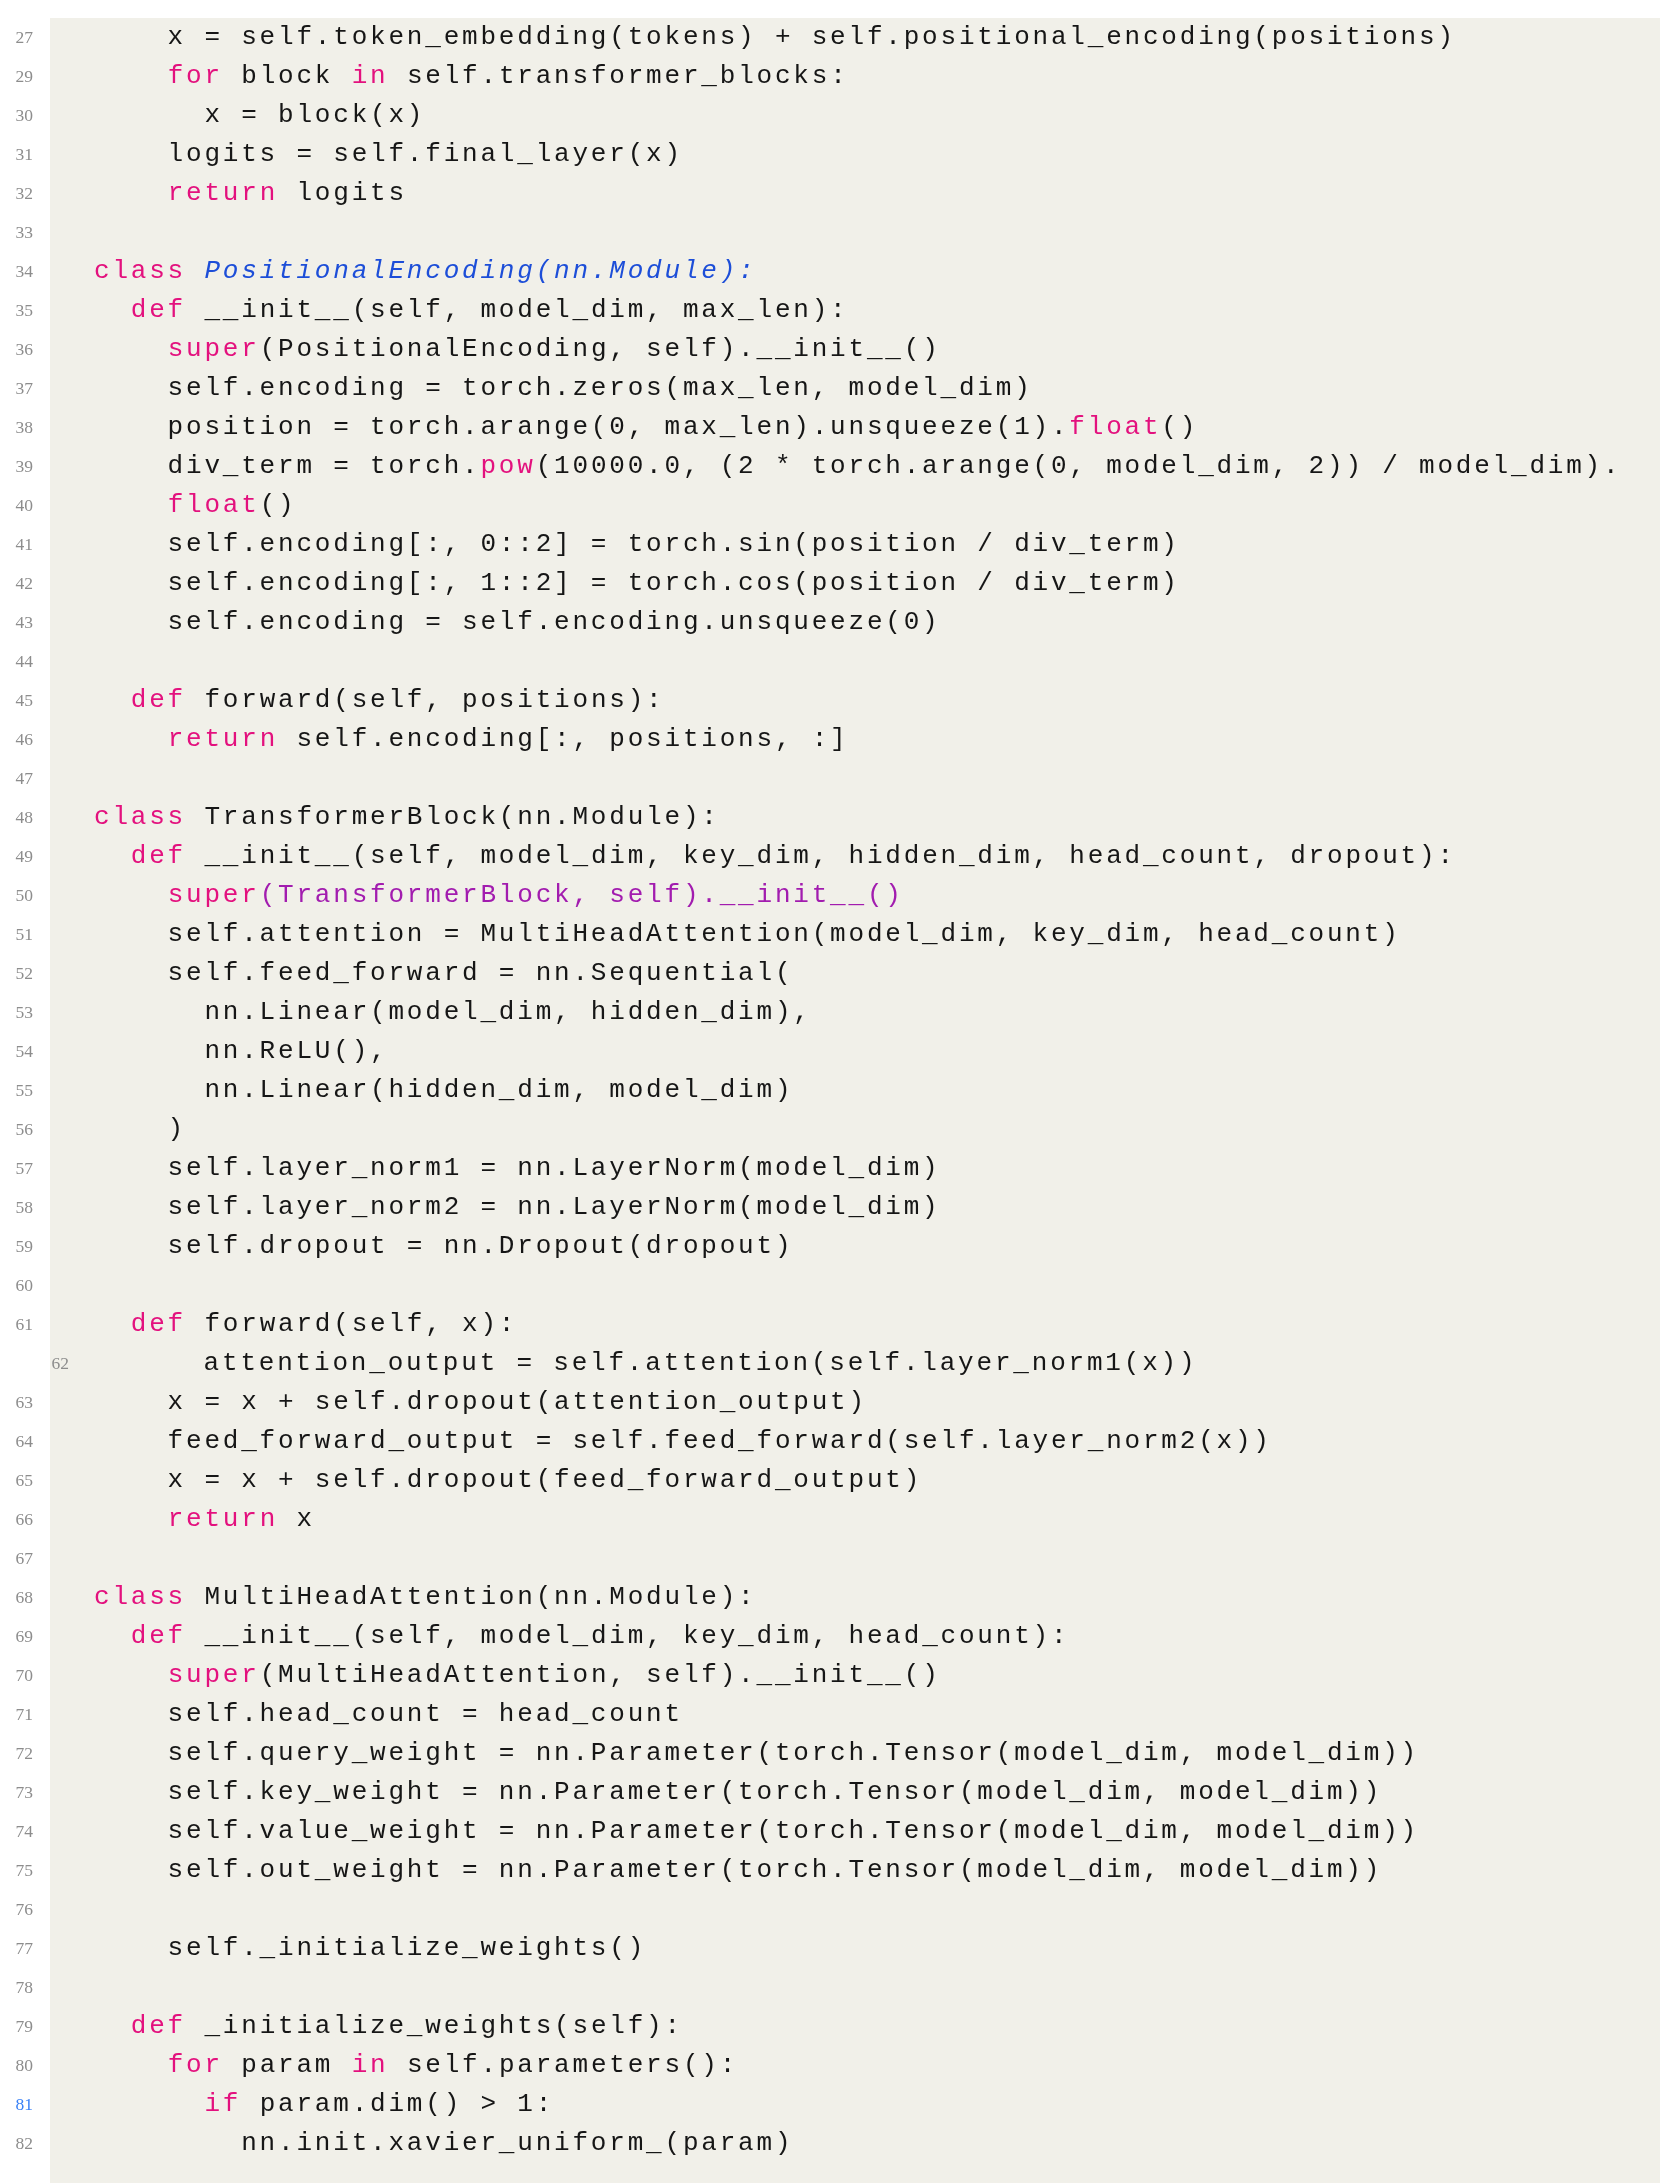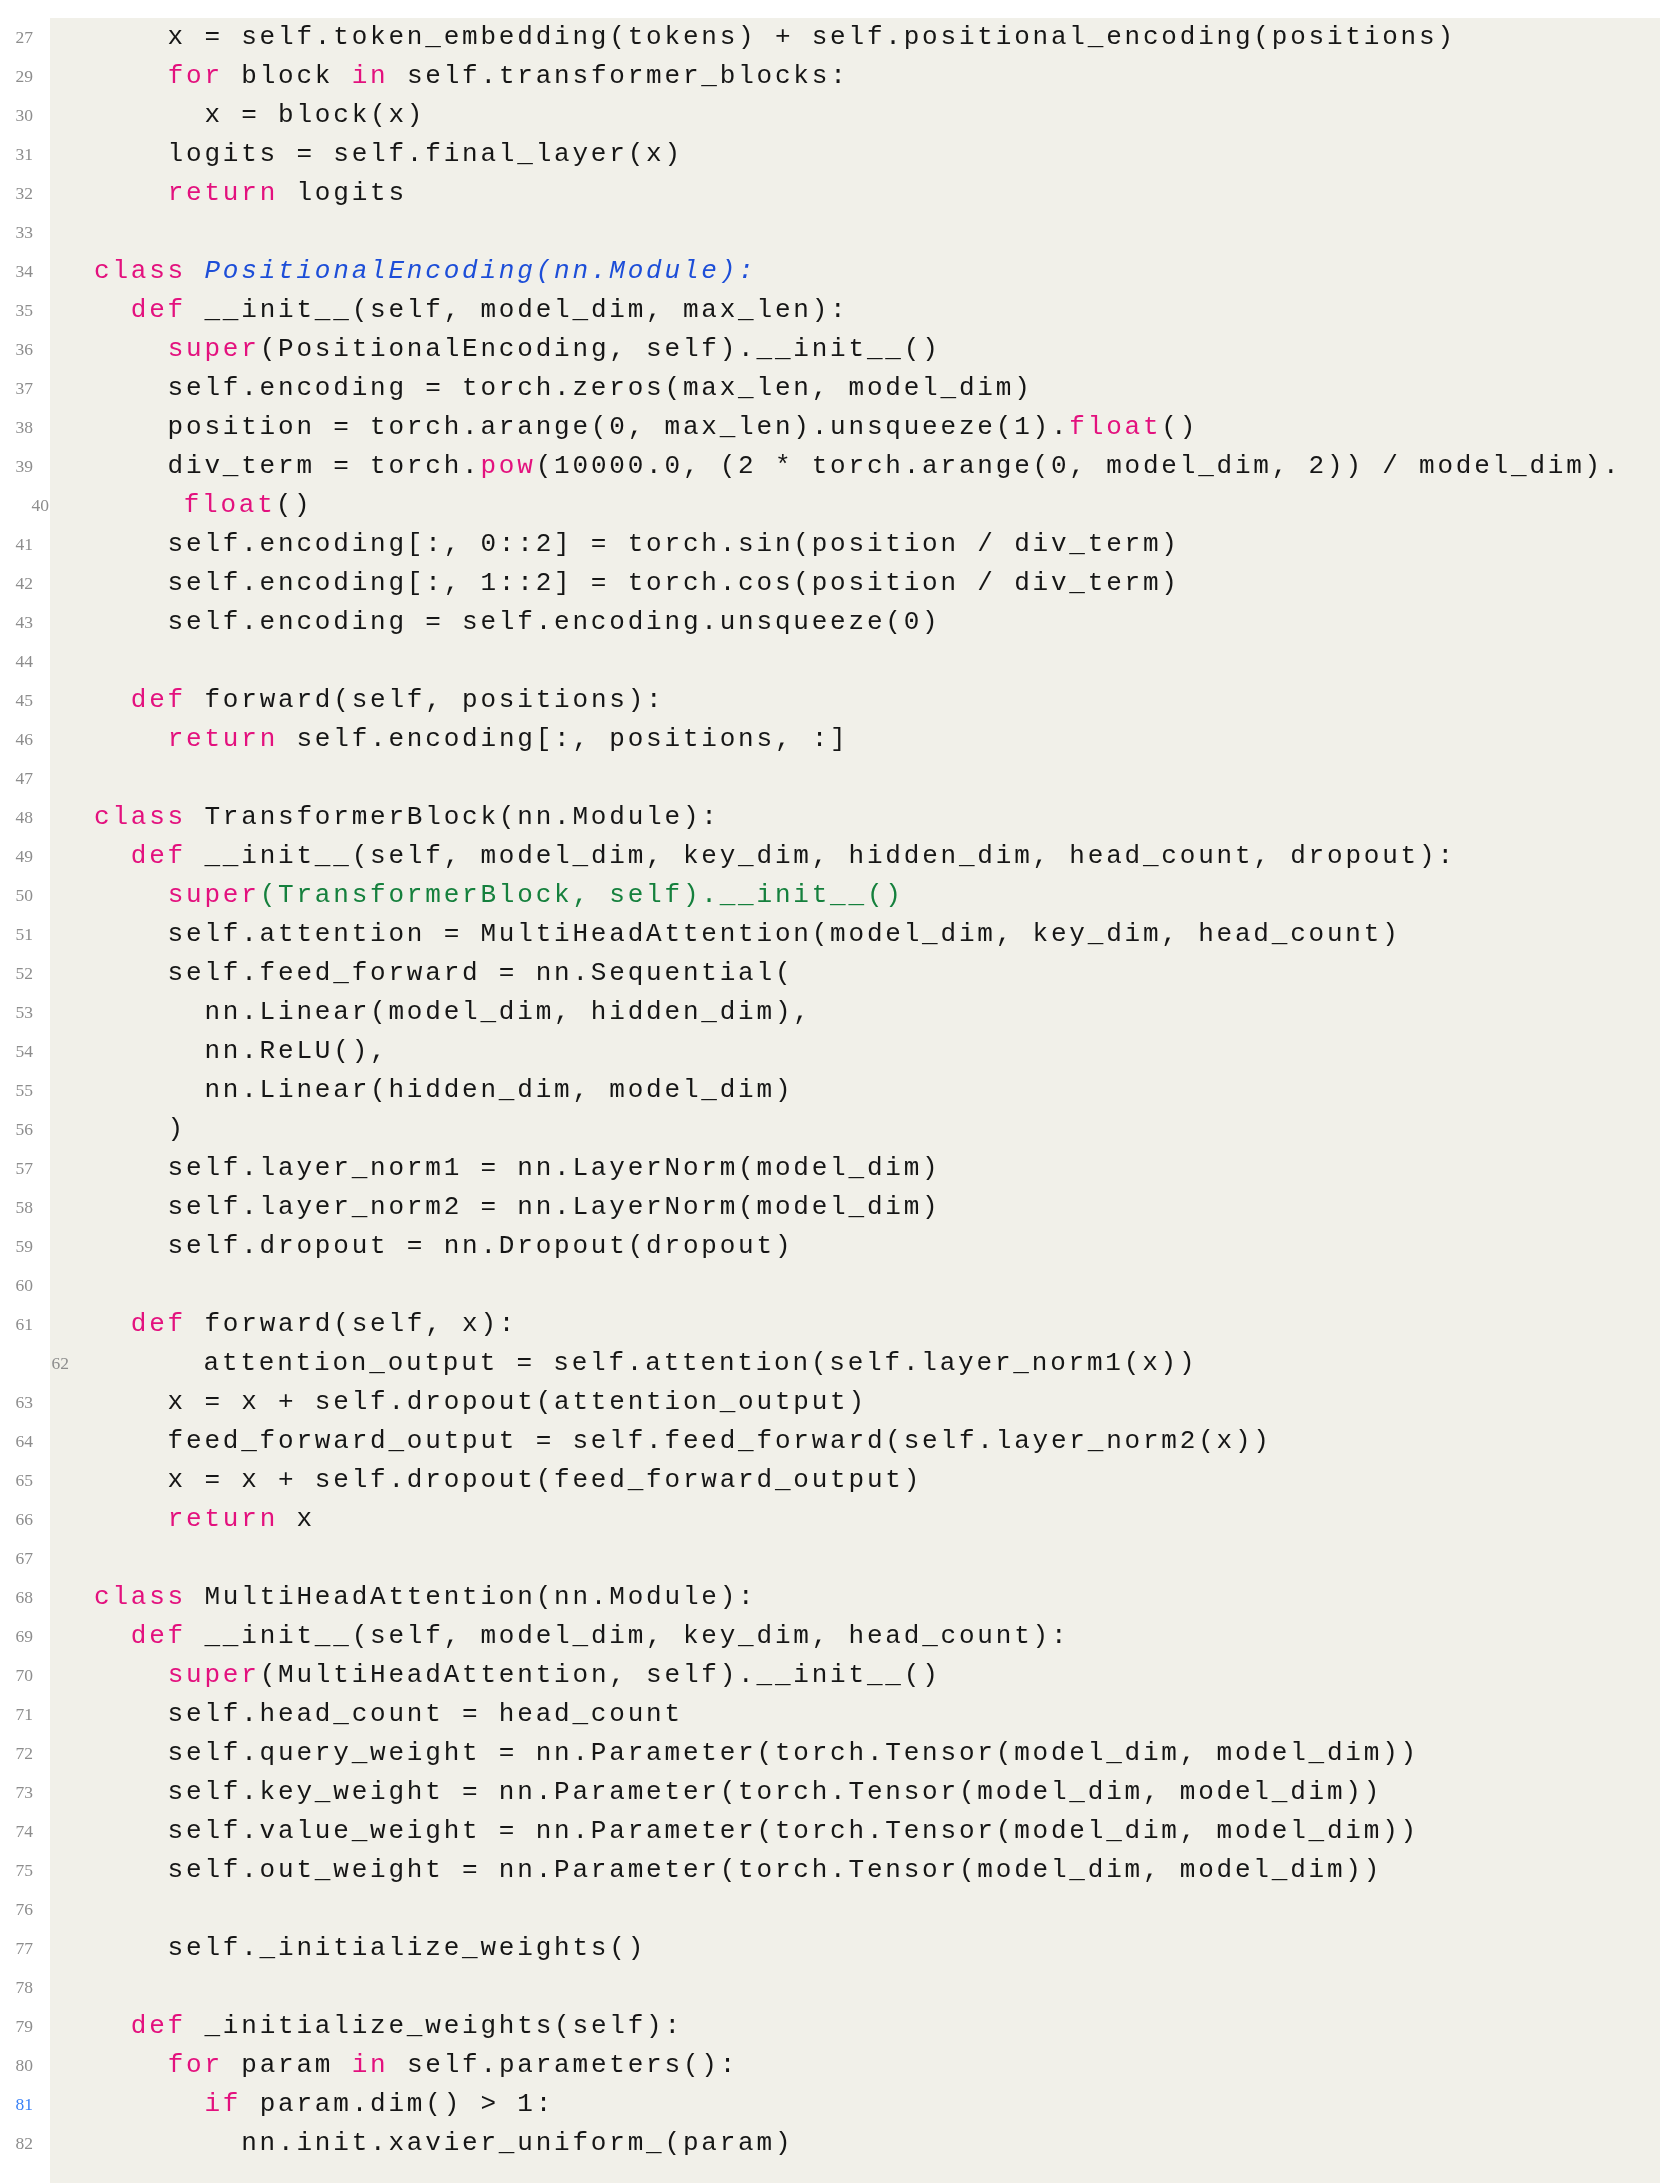--- a/index.html
+++ b/index.html
@@ -27,31 +27,31 @@
       <div class="line"><span class="ln" style="color: rgb(141, 141, 141);">30</span><span class="codecell"><span class="pl" style="color: rgb(22, 22, 22);">      x = block(x)</span></span></div>
       <div class="line"><span class="ln" style="color: rgb(141, 141, 141);">31</span><span class="codecell"><span class="pl" style="color: rgb(22, 22, 22);">    logits = self.final_layer(x)</span></span></div>
       <div class="line"><span class="ln" style="color: rgb(141, 141, 141);">32</span><span class="codecell"><span class="pl" style="color: rgb(22, 22, 22);">    </span><span class="kw" style="color: rgb(227, 17, 126);">return</span><span class="pl" style="color: rgb(22, 22, 22);"> logits</span></span></div>
       <div class="line"><span class="ln" style="color: rgb(141, 141, 141);">33</span><span class="codecell"></span></div>
       <div class="line"><span class="ln" style="color: rgb(141, 141, 141);">34</span><span class="codecell"><span class="kw" style="color: rgb(227, 17, 126);">class</span><span class="pl" style="color: #1d4ed8; font-style: italic;"> PositionalEncoding(nn.Module):</span></span></div>
       <div class="line"><span class="ln" style="color: rgb(141, 141, 141);">35</span><span class="codecell"><span class="pl" style="color: rgb(22, 22, 22);">  </span><span class="kw" style="color: rgb(227, 17, 126);">def</span><span class="pl" style="color: rgb(22, 22, 22);"> __init__(self, model_dim, max_len):</span></span></div>
       <div class="line"><span class="ln" style="color: rgb(141, 141, 141);">36</span><span class="codecell"><span class="pl" style="color: rgb(22, 22, 22);">    </span><span class="kw" style="color: rgb(227, 17, 126);">super</span><span class="pl" style="color: rgb(22, 22, 22);">(PositionalEncoding, self).__init__()</span></span></div>
       <div class="line"><span class="ln" style="color: rgb(141, 141, 141);">37</span><span class="codecell"><span class="pl" style="color: rgb(22, 22, 22);">    self.encoding = torch.zeros(max_len, model_dim)</span></span></div>
       <div class="line"><span class="ln" style="color: rgb(141, 141, 141);">38</span><span class="codecell"><span class="pl" style="color: rgb(22, 22, 22);">    position = torch.arange(0, max_len).unsqueeze(1).</span><span class="kw" style="color: rgb(227, 17, 126);">float</span><span class="pl" style="color: rgb(22, 22, 22);">()</span></span></div>
       <div class="line"><span class="ln" style="color: rgb(141, 141, 141);">39</span><span class="codecell"><span class="pl" style="color: rgb(22, 22, 22);">    div_term = torch.</span><span class="kw" style="color: rgb(227, 17, 126);">pow</span><span class="pl" style="color: rgb(22, 22, 22);">(10000.0, (2 * torch.arange(0, model_dim, 2)) / model_dim).</span></span></div>
-      <div class="line"><span class="ln" style="color: rgb(141, 141, 141); padding-left: 16px;">40</span><span class="codecell"><span class="pl" style="color: rgb(22, 22, 22);">    </span><span class="kw" style="color: rgb(227, 17, 126);">float</span><span class="pl" style="color: rgb(22, 22, 22);">()</span></span></div>
+      <div class="line"><span class="ln" style="color: rgb(141, 141, 141);">40</span><span class="codecell"><span class="pl" style="color: rgb(22, 22, 22);">    </span><span class="kw" style="color: rgb(227, 17, 126);">float</span><span class="pl" style="color: rgb(22, 22, 22);">()</span></span></div>
       <div class="line"><span class="ln" style="color: rgb(141, 141, 141);">41</span><span class="codecell"><span class="pl" style="color: rgb(22, 22, 22);">    self.encoding[:, 0::2] = torch.sin(position / div_term)</span></span></div>
       <div class="line"><span class="ln" style="color: rgb(141, 141, 141);">42</span><span class="codecell"><span class="pl" style="color: rgb(22, 22, 22);">    self.encoding[:, 1::2] = torch.cos(position / div_term)</span></span></div>
       <div class="line"><span class="ln" style="color: rgb(141, 141, 141);">43</span><span class="codecell"><span class="pl" style="color: rgb(22, 22, 22);">    self.encoding = self.encoding.unsqueeze(0)</span></span></div>
       <div class="line"><span class="ln" style="color: rgb(141, 141, 141);">44</span><span class="codecell"></span></div>
       <div class="line"><span class="ln" style="color: rgb(141, 141, 141);">45</span><span class="codecell"><span class="pl" style="color: rgb(22, 22, 22);">  </span><span class="kw" style="color: rgb(227, 17, 126);">def</span><span class="pl" style="color: rgb(22, 22, 22);"> forward(self, positions):</span></span></div>
       <div class="line"><span class="ln" style="color: rgb(141, 141, 141);">46</span><span class="codecell"><span class="pl" style="color: rgb(22, 22, 22);">    </span><span class="kw" style="color: rgb(227, 17, 126);">return</span><span class="pl" style="color: rgb(22, 22, 22);"> self.encoding[:, positions, :]</span></span></div>
       <div class="line"><span class="ln" style="color: rgb(141, 141, 141);">47</span><span class="codecell"></span></div>
       <div class="line"><span class="ln" style="color: rgb(141, 141, 141);">48</span><span class="codecell"><span class="kw" style="color: rgb(227, 17, 126);">class</span><span class="pl" style="color: rgb(22, 22, 22);"> TransformerBlock(nn.Module):</span></span></div>
       <div class="line"><span class="ln" style="color: rgb(141, 141, 141);">49</span><span class="codecell"><span class="pl" style="color: rgb(22, 22, 22);">  </span><span class="kw" style="color: rgb(227, 17, 126);">def</span><span class="pl" style="color: rgb(22, 22, 22);"> __init__(self, model_dim, key_dim, hidden_dim, head_count, dropout):</span></span></div>
-      <div class="line"><span class="ln" style="color: rgb(141, 141, 141);">50</span><span class="codecell"><span class="pl" style="color: rgb(22, 22, 22);">    </span><span class="kw" style="color: rgb(227, 17, 126);">super</span><span class="pl" style="color: #15803d;">(TransformerBlock, self).__init__()</span></span></div>
+      <div class="line"><span class="ln" style="color: rgb(141, 141, 141);">50</span><span class="codecell"><span class="pl" style="color: rgb(22, 22, 22);">    </span><span class="kw" style="color: rgb(227, 17, 126);">super</span><span class="pl" style="color: #a21caf;">(TransformerBlock, self).__init__()</span></span></div>
       <div class="line"><span class="ln" style="color: rgb(141, 141, 141);">51</span><span class="codecell"><span class="pl" style="color: rgb(22, 22, 22);">    self.attention = MultiHeadAttention(model_dim, key_dim, head_count)</span></span></div>
       <div class="line"><span class="ln" style="color: rgb(141, 141, 141);">52</span><span class="codecell"><span class="pl" style="color: rgb(22, 22, 22);">    self.feed_forward = nn.Sequential(</span></span></div>
       <div class="line"><span class="ln" style="color: rgb(141, 141, 141);">53</span><span class="codecell"><span class="pl" style="color: rgb(22, 22, 22);">      nn.Linear(model_dim, hidden_dim),</span></span></div>
       <div class="line"><span class="ln" style="color: rgb(141, 141, 141);">54</span><span class="codecell"><span class="pl" style="color: rgb(22, 22, 22);">      nn.ReLU(),</span></span></div>
       <div class="line"><span class="ln" style="color: rgb(141, 141, 141);">55</span><span class="codecell"><span class="pl" style="color: rgb(22, 22, 22);">      nn.Linear(hidden_dim, model_dim)</span></span></div>
       <div class="line"><span class="ln" style="color: rgb(141, 141, 141);">56</span><span class="codecell"><span class="pl" style="color: rgb(22, 22, 22);">    )</span></span></div>
       <div class="line"><span class="ln" style="color: rgb(141, 141, 141);">57</span><span class="codecell"><span class="pl" style="color: rgb(22, 22, 22);">    self.layer_norm1 = nn.LayerNorm(model_dim)</span></span></div>
       <div class="line"><span class="ln" style="color: rgb(141, 141, 141);">58</span><span class="codecell"><span class="pl" style="color: rgb(22, 22, 22);">    self.layer_norm2 = nn.LayerNorm(model_dim)</span></span></div>
       <div class="line"><span class="ln" style="color: rgb(141, 141, 141);">59</span><span class="codecell"><span class="pl" style="color: rgb(22, 22, 22);">    self.dropout = nn.Dropout(dropout)</span></span></div>
       <div class="line"><span class="ln" style="color: rgb(141, 141, 141);">60</span><span class="codecell"></span></div>

